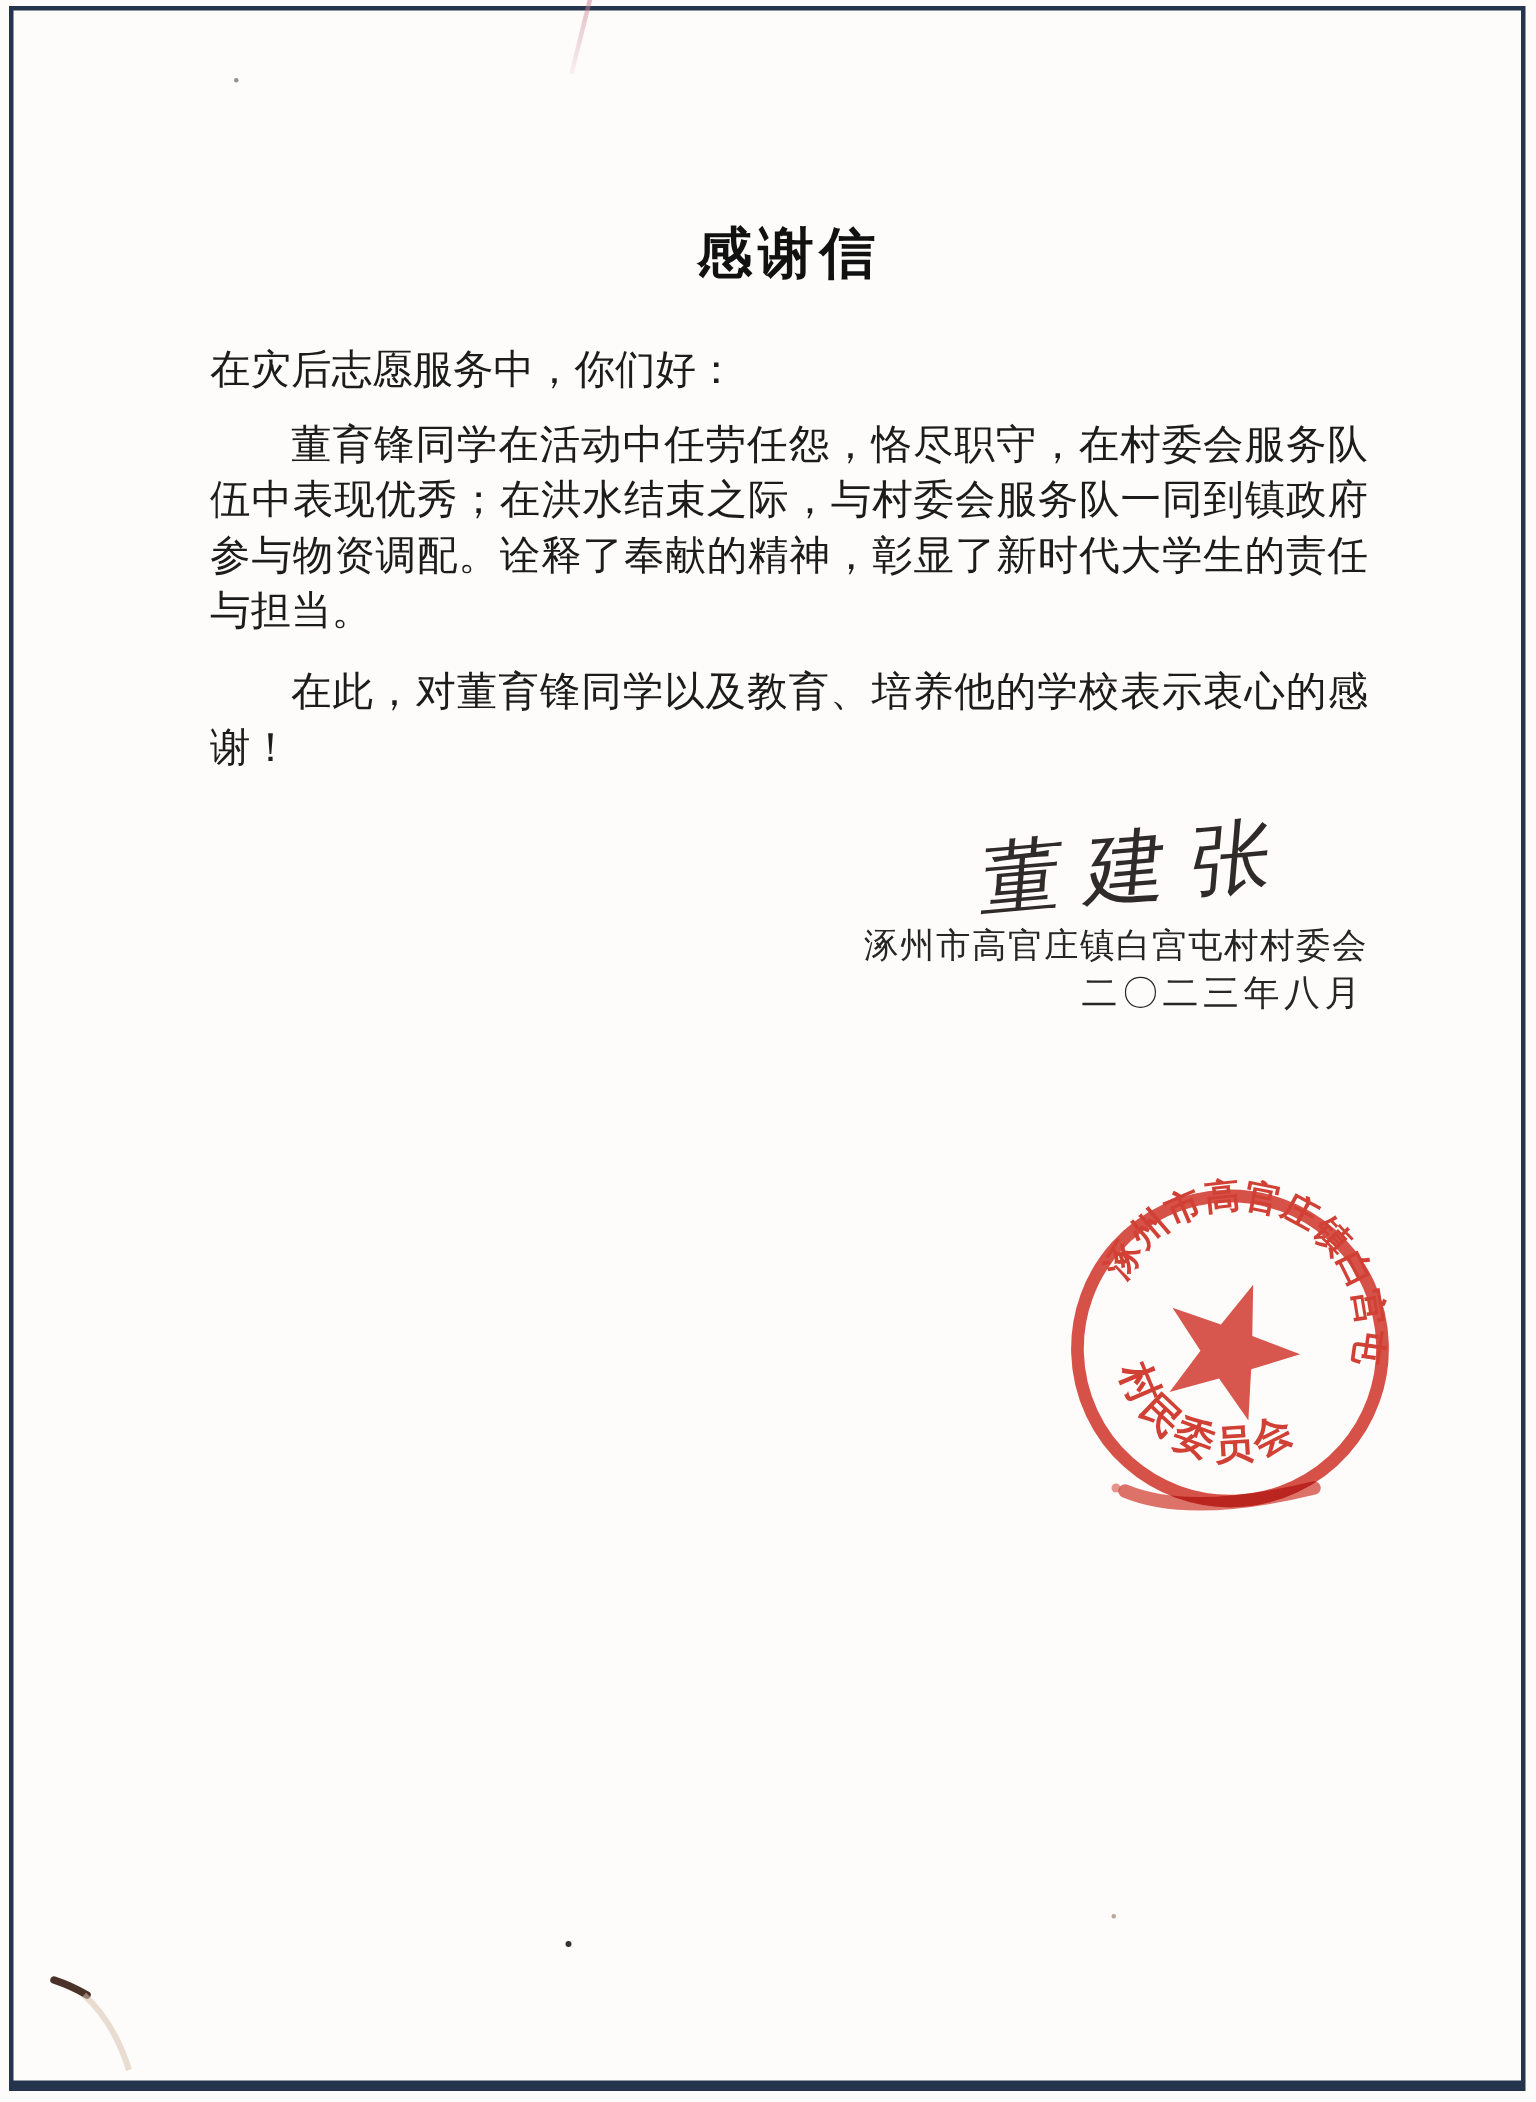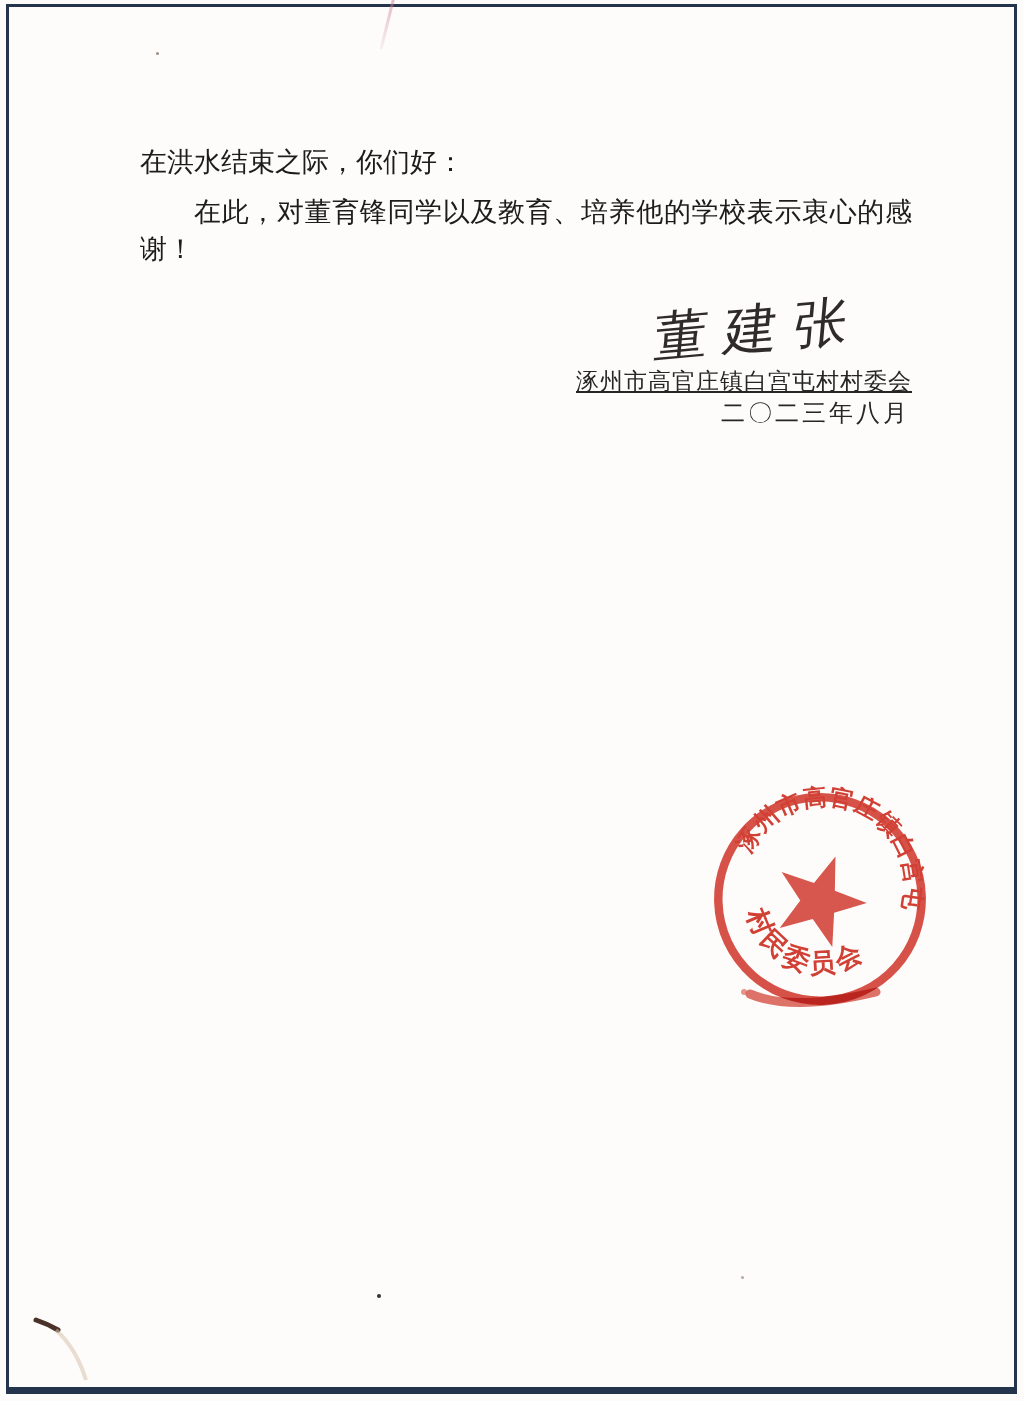--- a/index.html
+++ b/index.html
@@ -59,21 +59,20 @@
     transform:rotate(-5deg) skewX(-10deg);
     letter-spacing:16px;
     font-weight:400;
   }
   .sig-org{
     text-align:right;
     font-size:23px;
     letter-spacing:1px;
     margin-top:2px;
     color:#262626;
-    text-decoration:underline;
   }
   .sig-date{
     text-align:right;
     font-size:24px;
     letter-spacing:3px;
     padding-right:2px;
     color:#262626;
   }
   
   .seal{
@@ -123,23 +122,25 @@
   <div class="speck s1"></div>
   <div class="speck s2"></div>
   <div class="speck s3"></div>
   <svg class="crease" viewBox="0 0 90 80">
     <path d="M8,10 Q20,14 30,20" stroke="#4a3228" stroke-width="5" fill="none" stroke-linecap="round"></path>
     <path d="M28,20 Q48,38 58,70" stroke="#d8c2ae" stroke-width="4" fill="none" opacity="0.55"></path>
   </svg>
 
   <div class="content">
 
+    <h1 class="letter-title">感谢信</h1>
 
-    <div class="salutation">在洪水结束之际，你们好：</div>
+    <div class="salutation">在灾后志愿服务中，你们好：</div>
 
+    <p class="body-para">董育锋同学在活动中任劳任怨，恪尽职守，在村委会服务队伍中表现优秀；在洪水结束之际，与村委会服务队一同到镇政府参与物资调配。诠释了奉献的精神，彰显了新时代大学生的责任与担当。</p>
     <p class="body-para">在此，对董育锋同学以及教育、培养他的学校表示衷心的感谢！</p>
 
     <div class="closing">
       <div class="sig-name">
         <span class="ink">董建张</span>
       </div>
       <div class="sig-org">涿州市高官庄镇白宫屯村村委会</div>
       <div class="sig-date">二〇二三年八月</div>
     </div>
 

